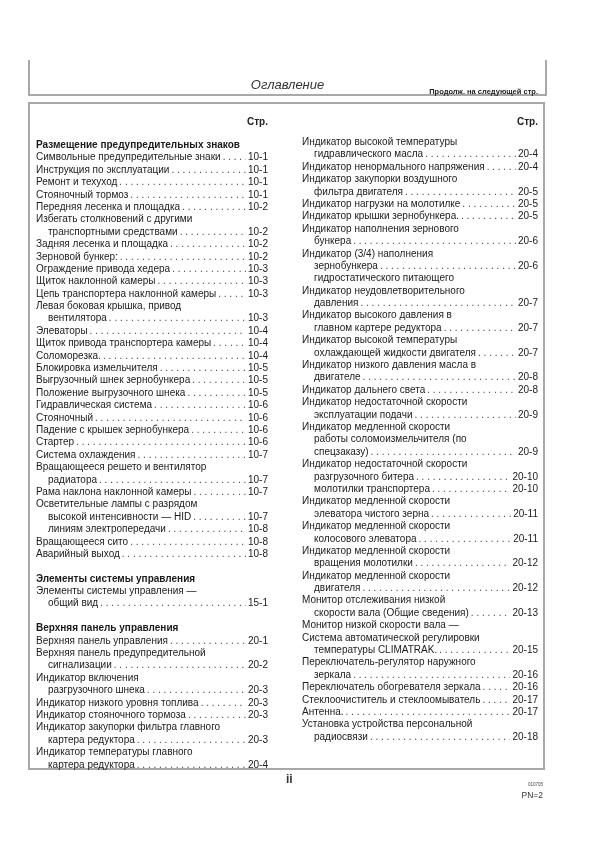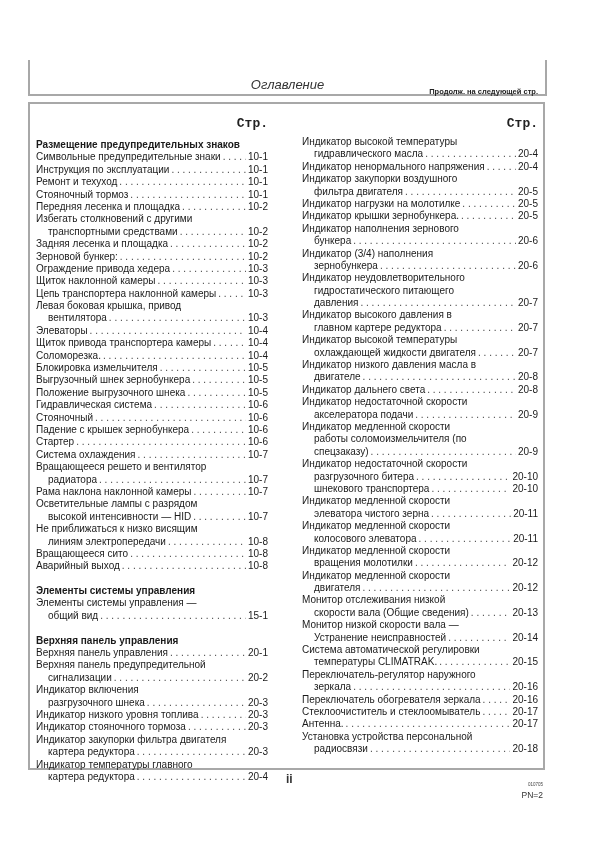--- a/index.html
+++ b/index.html
@@ -7,21 +7,21 @@
          font-family: "Liberation Sans", sans-serif; color: #1a1a1a; }
   .header-frame { position: absolute; left: 28px; top: 60px; width: 515px; height: 34px;
                   border-left: 2px solid #a8a8a8; border-right: 2px solid #a8a8a8; border-bottom: 2px solid #a8a8a8; }
   .header-title { position: absolute; left: 0; right: 0; bottom: 2px; text-align: center;
                   font-style: italic; font-size: 13px; color: #333; }
   .main-box { position: absolute; left: 28px; top: 102px; width: 513px; height: 664px;
               border: 2px solid #a8a8a8; }
   .col { position: absolute; top: 0; }
   .col-left { left: 6px; width: 232px; }
   .col-right { left: 272px; width: 236px; }
-  .str-label { position: absolute; top: 12px; right: 0; font-size: 13px; font-weight: bold; color: #222; font-family: Liberation Mono, monospace; }
+  .str-label { position: absolute; top: 12px; right: 0; font-size: 10px; font-weight: bold; color: #222; }
   .entries { position: absolute; top: 35px; left: 0; right: 0; }
   .col-right .entries { top: 32px; }
   .section-head { font-weight: bold; font-size: 10px; line-height: 12.4px; height: 12.4px; white-space: nowrap; }
   .gap { height: 12.4px; }
   .entry { font-size: 10px; line-height: 12.4px; position: relative; }
   .line { display: flex; align-items: baseline; height: 12.4px; white-space: nowrap; overflow: hidden; }
   .line.indent { padding-left: 12px; }
   .line .txt { flex: 0 0 auto; }
   .line .dots { flex: 1 1 auto; overflow: hidden; color: #444; letter-spacing: 2.3px; padding-left: 2px; }
   .line .dots::after { content: ". . . . . . . . . . . . . . . . . . . . . . . . . . . . . . . . . . . . . . . . . . . ."; letter-spacing: 0; word-spacing: 0; }
@@ -231,23 +231,20 @@
           <div class="line">
             <span class="txt">Осветительные лампы с разрядом</span>
           </div>
           <div class="line indent">
             <span class="txt">высокой интенсивности — HID</span>
             <span class="dots"></span>
             <span class="pg">10-7</span>
           </div>
         </div>
         <div class="entry">
-          <div class="line">
-            <span class="txt">Не приближаться к низко висящим</span>
-          </div>
           <div class="line indent">
             <span class="txt">линиям электропередачи</span>
             <span class="dots"></span>
             <span class="pg">10-8</span>
           </div>
         </div>
         <div class="entry">
           <div class="line">
             <span class="txt">Вращающееся сито</span>
             <span class="dots"></span>
@@ -311,21 +308,21 @@
         </div>
         <div class="entry">
           <div class="line">
             <span class="txt">Индикатор стояночного тормоза</span>
             <span class="dots"></span>
             <span class="pg">20-3</span>
           </div>
         </div>
         <div class="entry">
           <div class="line">
-            <span class="txt">Индикатор закупорки фильтра двигателя</span>
+            <span class="txt">Индикатор закупорки фильтра главного</span>
           </div>
           <div class="line indent">
             <span class="txt">картера редуктора</span>
             <span class="dots"></span>
             <span class="pg">20-3</span>
           </div>
         </div>
         <div class="entry">
           <div class="line">
             <span class="txt">Индикатор температуры главного</span>
@@ -396,27 +393,27 @@
           <div class="line">
             <span class="txt">Индикатор (3/4) наполнения</span>
           </div>
           <div class="line indent">
             <span class="txt">зернобункера</span>
             <span class="dots"></span>
             <span class="pg">20-6</span>
           </div>
         </div>
         <div class="entry">
+          <div class="line indent">
+            <span class="txt">гидростатического питающего</span>
+          </div>
           <div class="line">
             <span class="txt">Индикатор неудовлетворительного</span>
           </div>
           <div class="line indent">
-            <span class="txt">гидростатического питающего</span>
-          </div>
-          <div class="line indent">
             <span class="txt">давления</span>
             <span class="dots"></span>
             <span class="pg">20-7</span>
           </div>
         </div>
         <div class="entry">
           <div class="line">
             <span class="txt">Индикатор высокого давления в</span>
           </div>
           <div class="line indent">
@@ -450,21 +447,21 @@
             <span class="txt">Индикатор дальнего света</span>
             <span class="dots"></span>
             <span class="pg">20-8</span>
           </div>
         </div>
         <div class="entry">
           <div class="line">
             <span class="txt">Индикатор недостаточной скорости</span>
           </div>
           <div class="line indent">
-            <span class="txt">акселератора подачи</span>
+            <span class="txt">эксплуатации подачи</span>
             <span class="dots"></span>
             <span class="pg">20-9</span>
           </div>
         </div>
         <div class="entry">
           <div class="line">
             <span class="txt">Индикатор медленной скорости</span>
           </div>
           <div class="line indent">
             <span class="txt">работы соломоизмельчителя (по</span>
@@ -480,21 +477,21 @@
             <span class="txt">Индикатор недостаточной скорости</span>
           </div>
           <div class="line indent">
             <span class="txt">разгрузочного битера</span>
             <span class="dots"></span>
             <span class="pg">20-10</span>
           </div>
         </div>
         <div class="entry">
           <div class="line indent">
-            <span class="txt">шнекового транспортера</span>
+            <span class="txt">молотилки транспортера</span>
             <span class="dots"></span>
             <span class="pg">20-10</span>
           </div>
         </div>
         <div class="entry">
           <div class="line">
             <span class="txt">Индикатор медленной скорости</span>
           </div>
           <div class="line indent">
             <span class="txt">элеватора чистого зерна</span>
@@ -538,25 +535,20 @@
           </div>
           <div class="line indent">
             <span class="txt">скорости вала (Общие сведения)</span>
             <span class="dots"></span>
             <span class="pg">20-13</span>
           </div>
         </div>
         <div class="entry">
           <div class="line">
             <span class="txt">Монитор низкой скорости вала —</span>
-          </div>
-          <div class="line indent">
-            <span class="txt">Устранение неисправностей</span>
-            <span class="dots"></span>
-            <span class="pg">20-14</span>
           </div>
         </div>
         <div class="entry">
           <div class="line">
             <span class="txt">Система автоматической регулировки</span>
           </div>
           <div class="line indent">
             <span class="txt">температуры CLIMATRAK.</span>
             <span class="dots"></span>
             <span class="pg">20-15</span>

